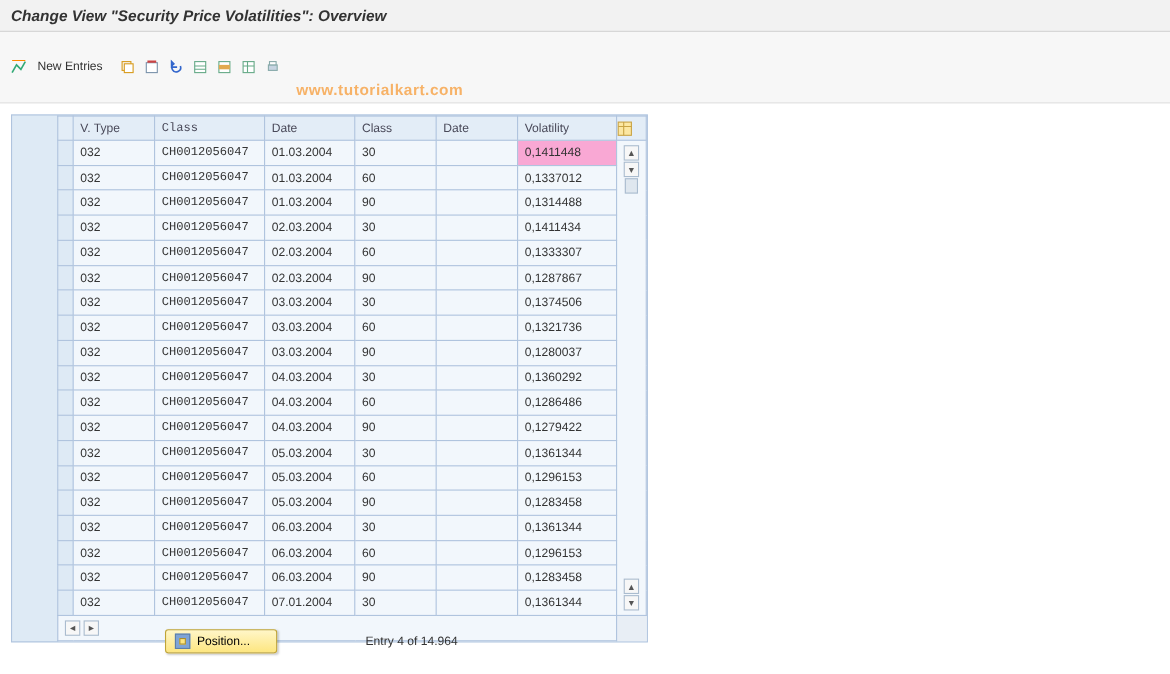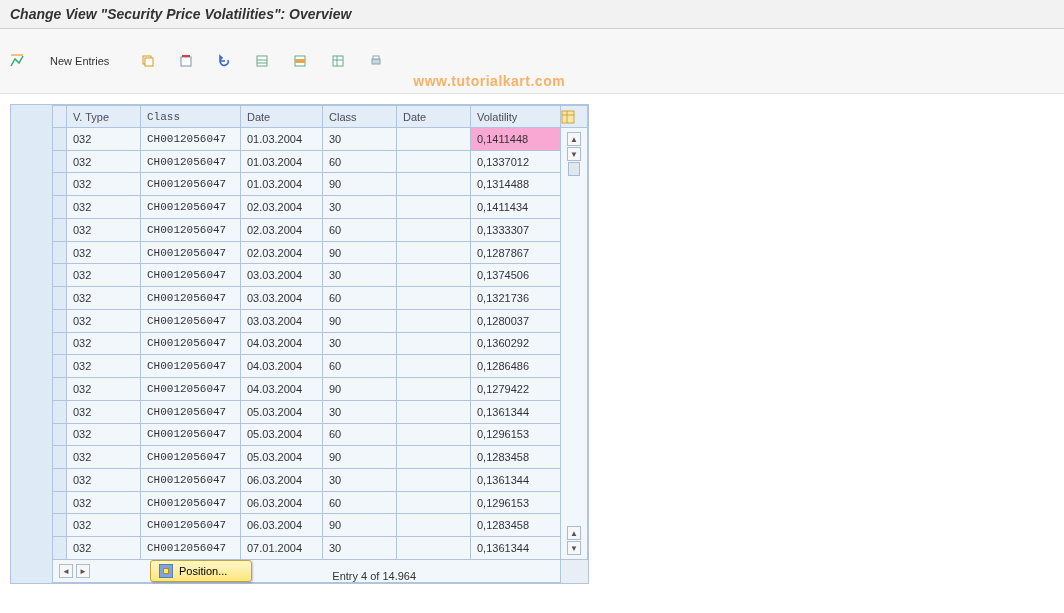--- a/index.html
+++ b/index.html
@@ -20,21 +20,21 @@
     font-style: italic;
     font-weight: bold;
     color: #333;
   }
   .toolbar {
     background: #f7f7f7;
     border-bottom: 1px solid #e0e0e0;
     padding: 4px 8px;
     display: flex;
     align-items: center;
-    gap: 20px;
+    gap: 4px;
   }
   .toolbar .icon-btn {
     width: 18px;
     height: 18px;
     display: inline-flex;
     align-items: center;
     justify-content: center;
     cursor: pointer;
     border-radius: 2px;
   }
@@ -131,24 +131,24 @@
   }
   .hscroll {
     text-align: right;
     padding: 2px 4px;
     background: #e8eef5;
     border-top: 1px solid #b0c4de;
   }
   .hscroll .scroll-btn { display:inline-flex; }
   .footer {
     position: absolute;
-    top: 560px;
+    top: 572px;
     left: 150px;
     display: flex;
-    align-items: flex-end;
+    align-items: center;
     gap: 80px;
   }
   .position-btn {
     background: linear-gradient(#fff6c8, #fde680);
     border: 1px solid #c0a436;
     border-radius: 3px;
     padding: 3px 24px 3px 8px;
     font-size: 11px;
     cursor: pointer;
     display: inline-flex;

